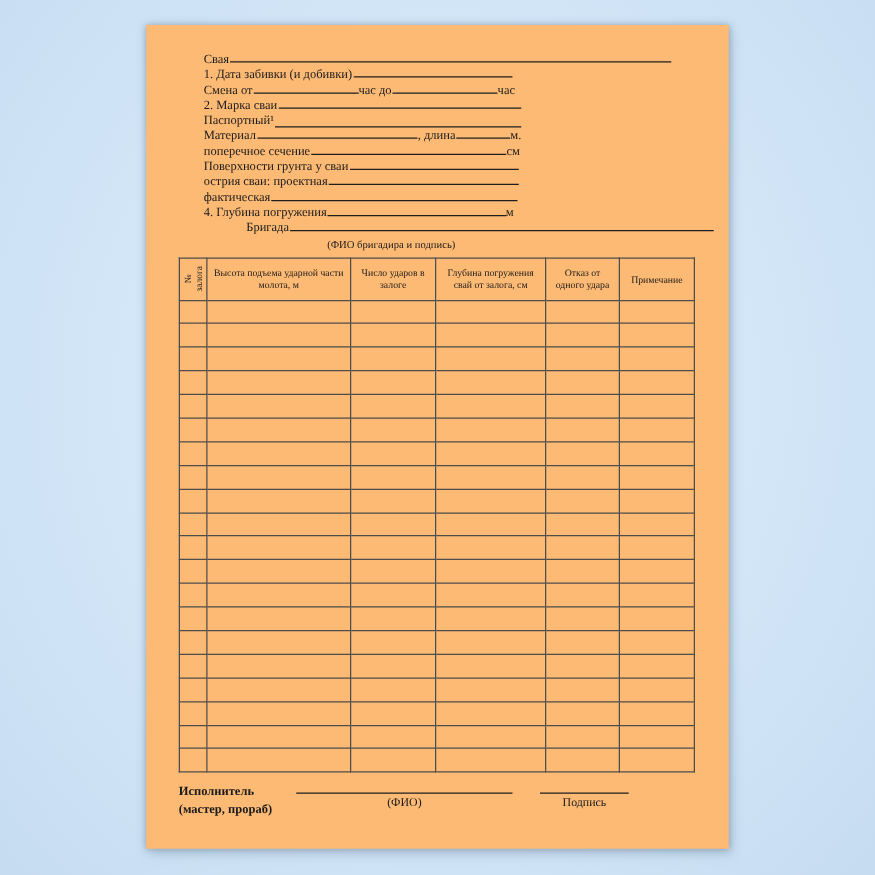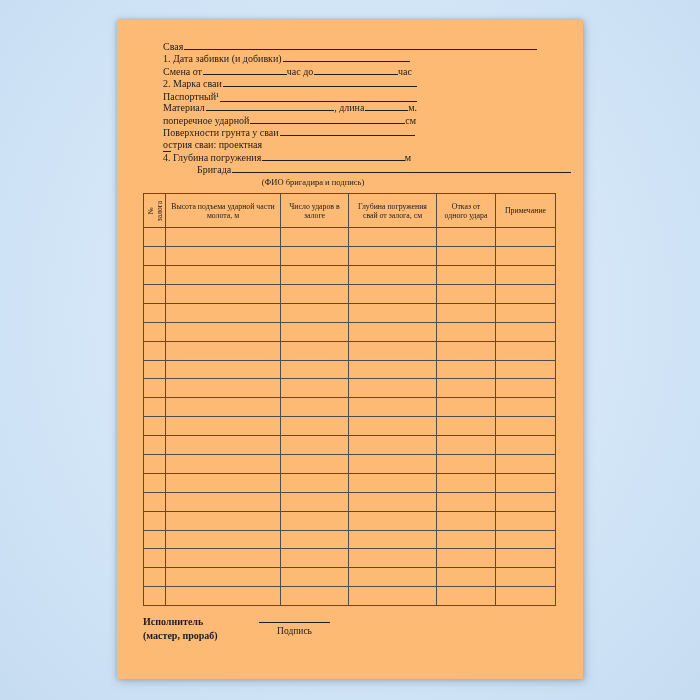--- a/index.html
+++ b/index.html
@@ -83,30 +83,34 @@
         <span class="rl" style="flex-grow: 1;"></span>
       </div>
       <div class="fline" style="width: 255px;">
         <span class="ftext">Материал</span>
         <span class="rl" style="flex-grow: 3;"></span>
         <span class="ftext">,  длина</span>
         <span class="rl" style="flex-grow: 1;"></span>
         <span class="ftext"> м.</span>
       </div>
       <div class="fline" style="width: 254px;">
-        <span class="ftext">поперечное ударной</span>
+        <span class="ftext">поперечное сечение</span>
         <span class="rl" style="flex-grow: 1;"></span>
         <span class="ftext">см</span>
       </div>
       <div class="fline" style="width: 252px;">
         <span class="ftext">Поверхности грунта у сваи</span>
         <span class="rl" style="flex-grow: 1;"></span>
       </div>
-      <div class="fline" style="width: 252px; flex-direction: column;">
+      <div class="fline" style="width: 252px;">
         <span class="ftext">острия сваи: проектная</span>
+        <span class="rl" style="flex-grow: 1;"></span>
+      </div>
+      <div class="fline" style="width: 251px;">
+        <span class="ftext">фактическая</span>
         <span class="rl" style="flex-grow: 1;"></span>
       </div>
       <div class="fline" style="width: 249px;">
         <span class="ftext">4. Глубина погружения</span>
         <span class="rl" style="flex-grow: 1;"></span>
         <span class="ftext">м</span>
       </div>
       <div class="fline" style="width: 374px; margin-left: 34px;">
         <span class="ftext">Бригада</span>
         <span class="rl" style="flex-grow: 1;"></span>
@@ -301,20 +305,24 @@
           <td></td>
         </tr>
       </tbody>
   </table>
 
   <div class="footer">
     <div class="exec">
       <div>Исполнитель</div>
       <div>(мастер, прораб)</div>
     </div>
+    <div class="sig sig-fio">
+      <div class="sig-line"></div>
+      <div class="sig-label">(ФИО)</div>
+    </div>
     <div class="sig-gap"></div>
     <div class="sig sig-sign">
       <div class="sig-line"></div>
       <div class="sig-label">Подпись</div>
     </div>
   </div>
 
 </div>
 
 </body></html>

